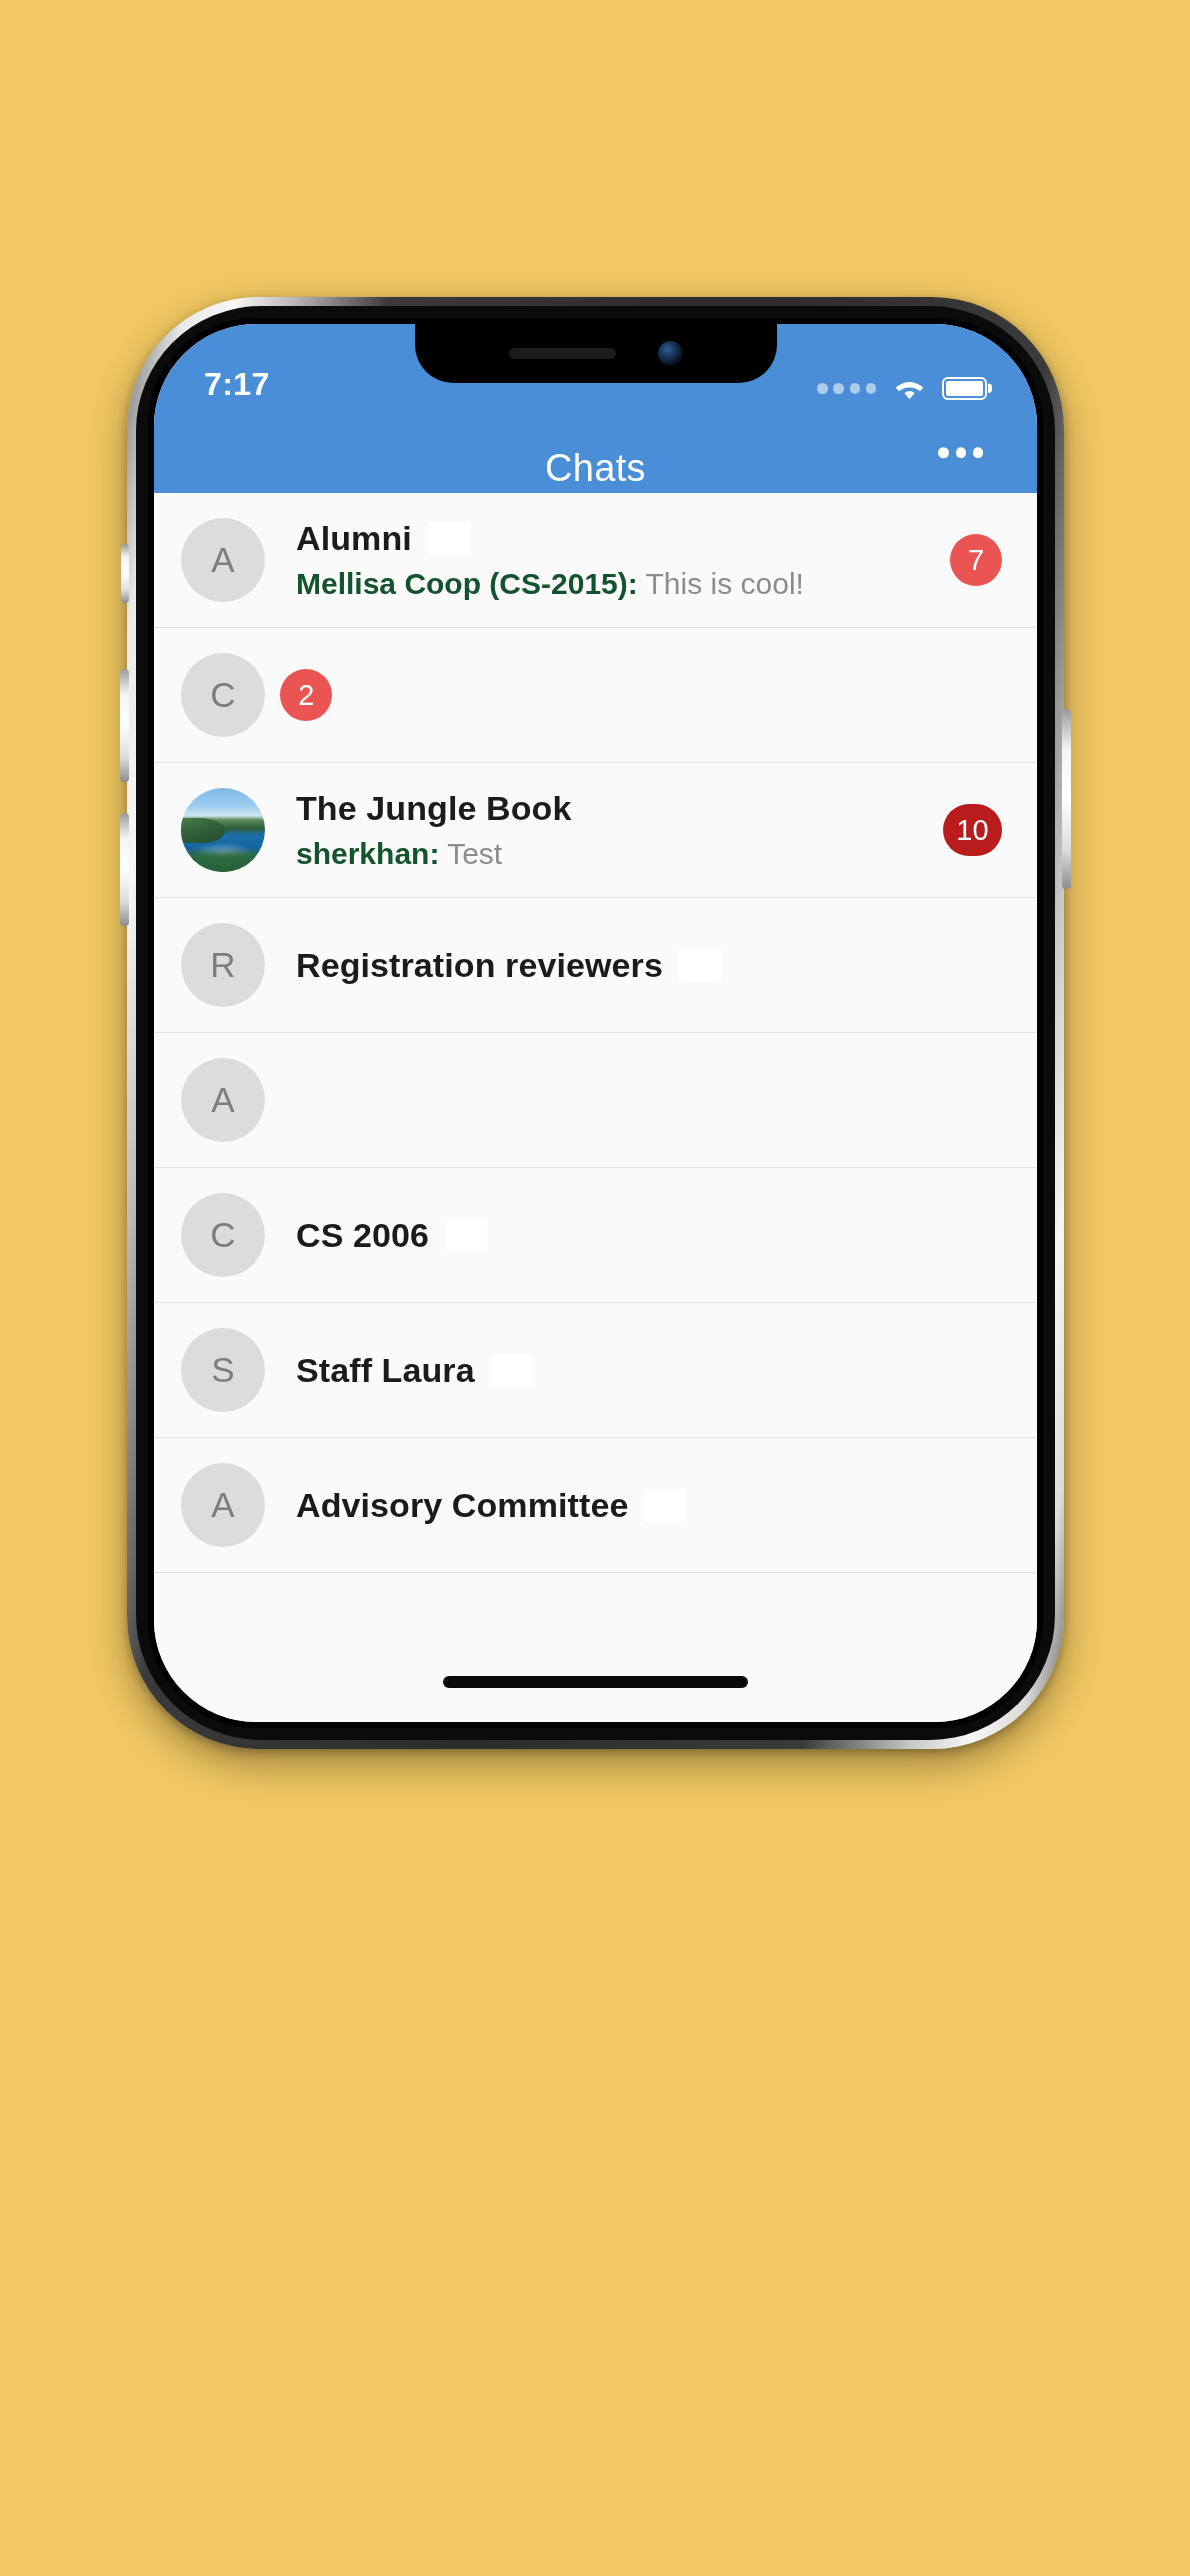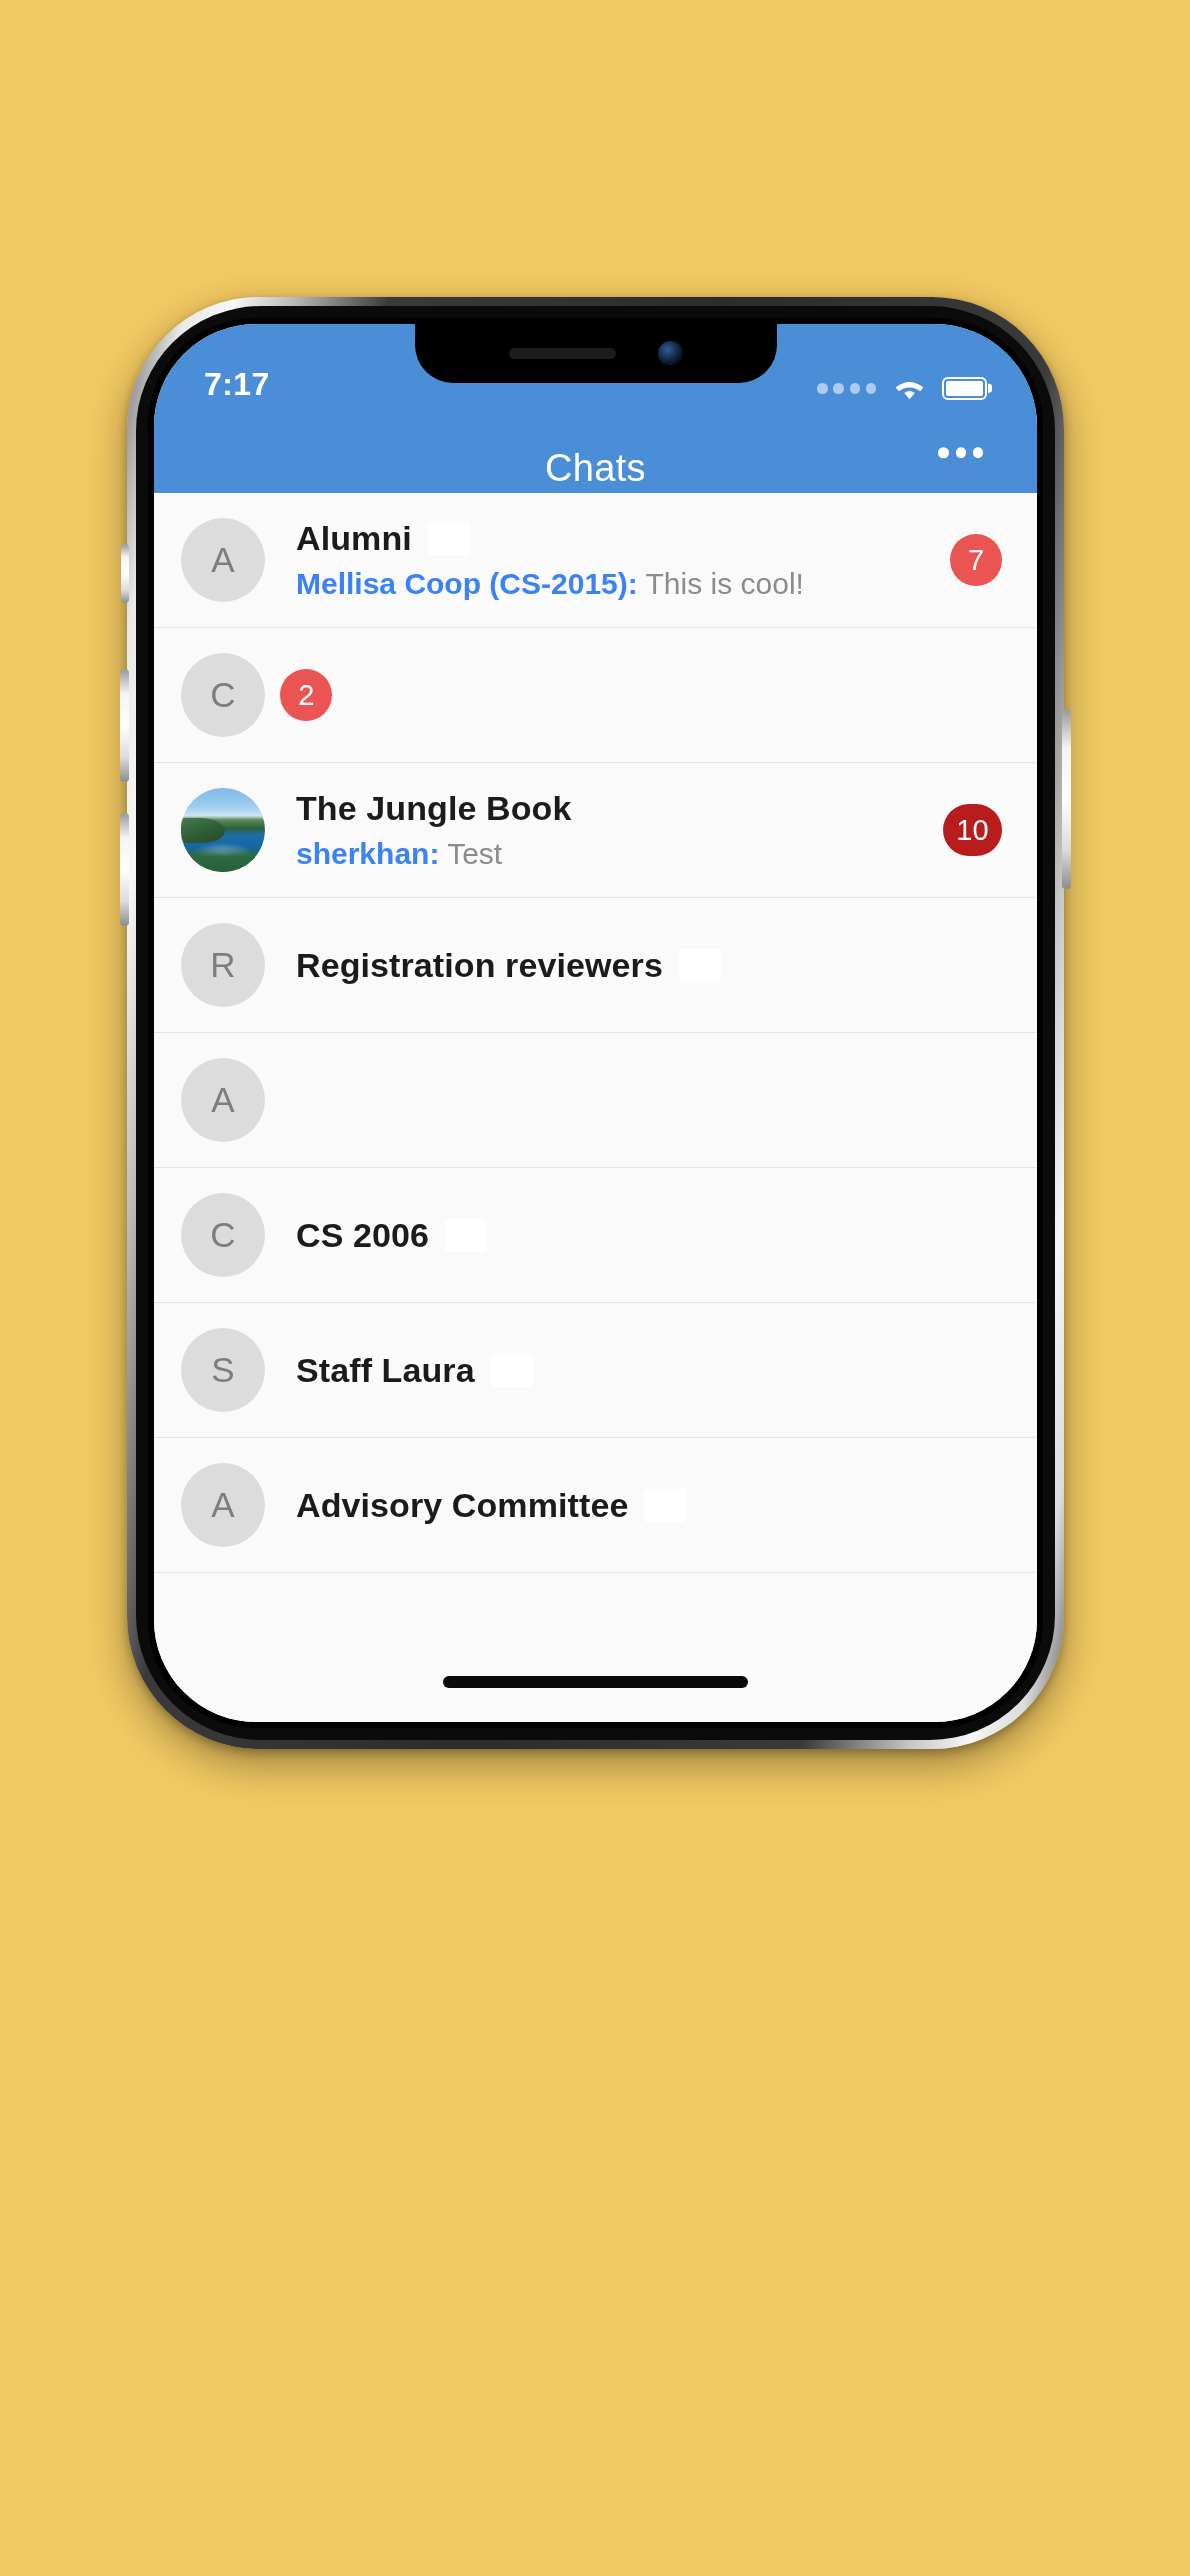--- a/index.html
+++ b/index.html
@@ -276,21 +276,21 @@
     flex: 0 0 auto;
   }
   .chat-preview {
     font-size: 30px;
     color: #8c8c8c;
     white-space: nowrap;
     overflow: hidden;
     text-overflow: ellipsis;
   }
   .chat-preview b {
-    color: #3b82f6;
+    color: #14532d;
     font-weight: bold;
   }
 
   .badge {
     flex: 0 0 auto;
     min-width: 52px;
     height: 52px;
     padding: 0 13.4px;
     border-radius: 26px;
     background: #ea5452;

